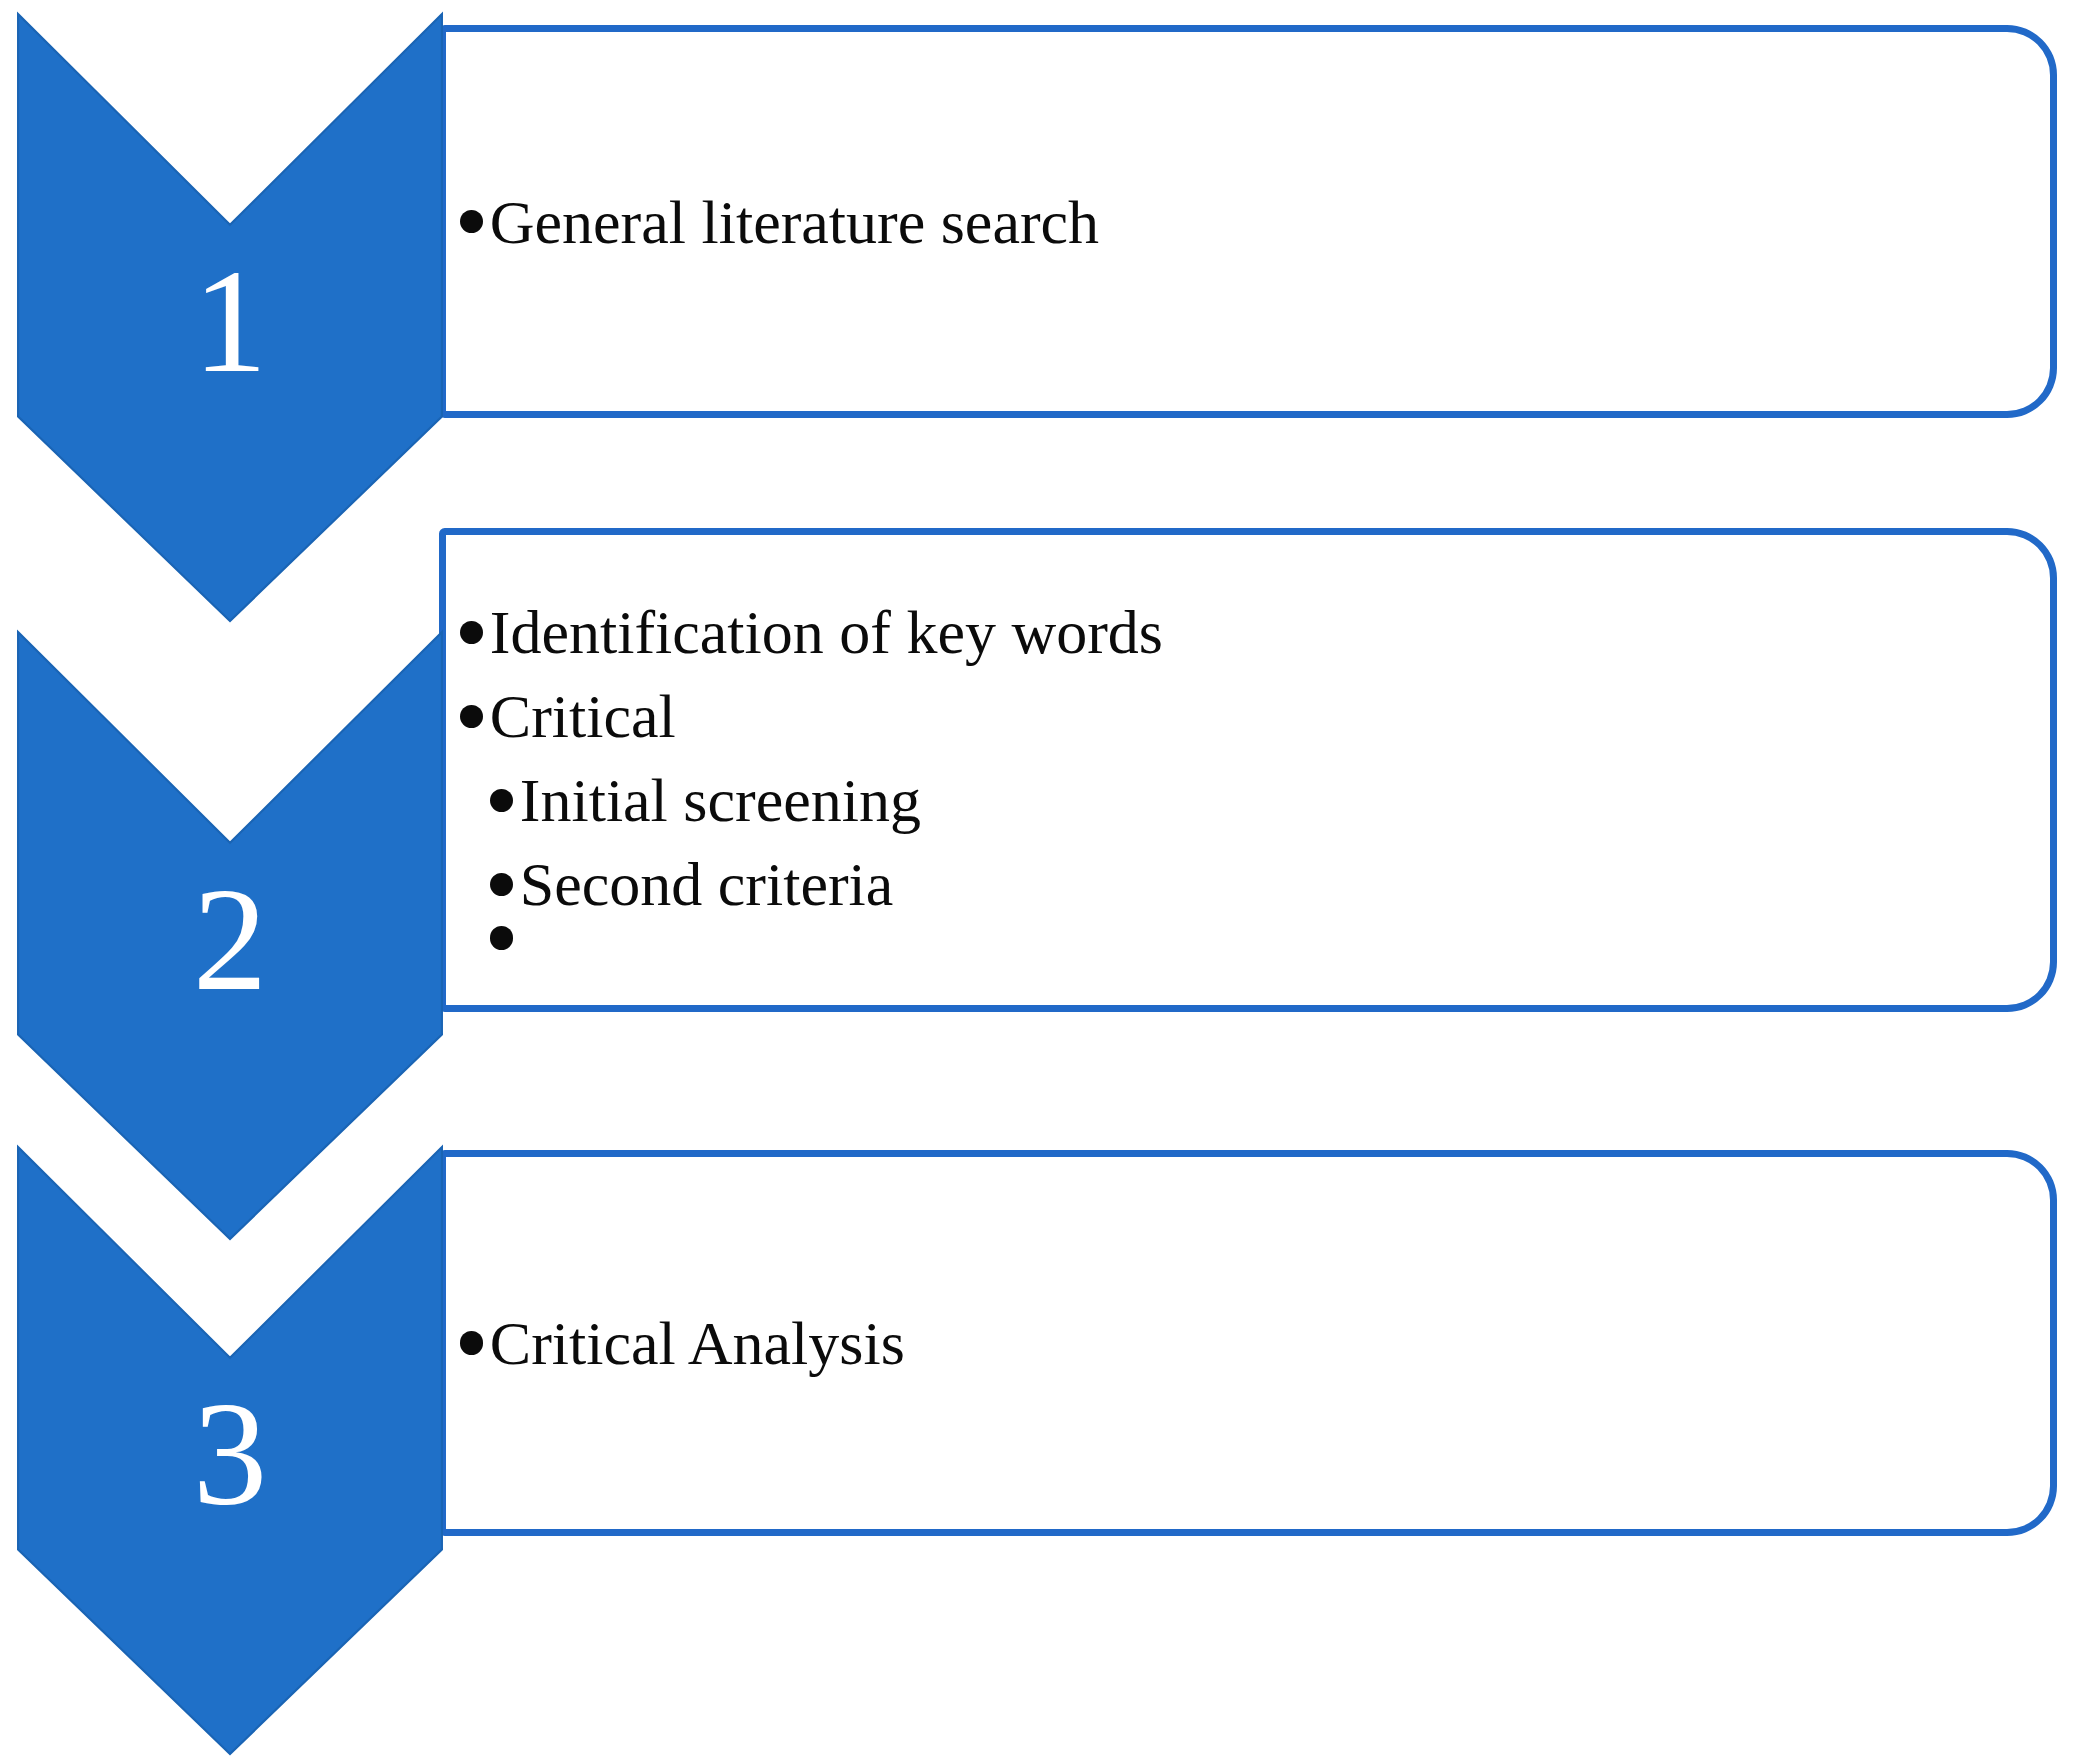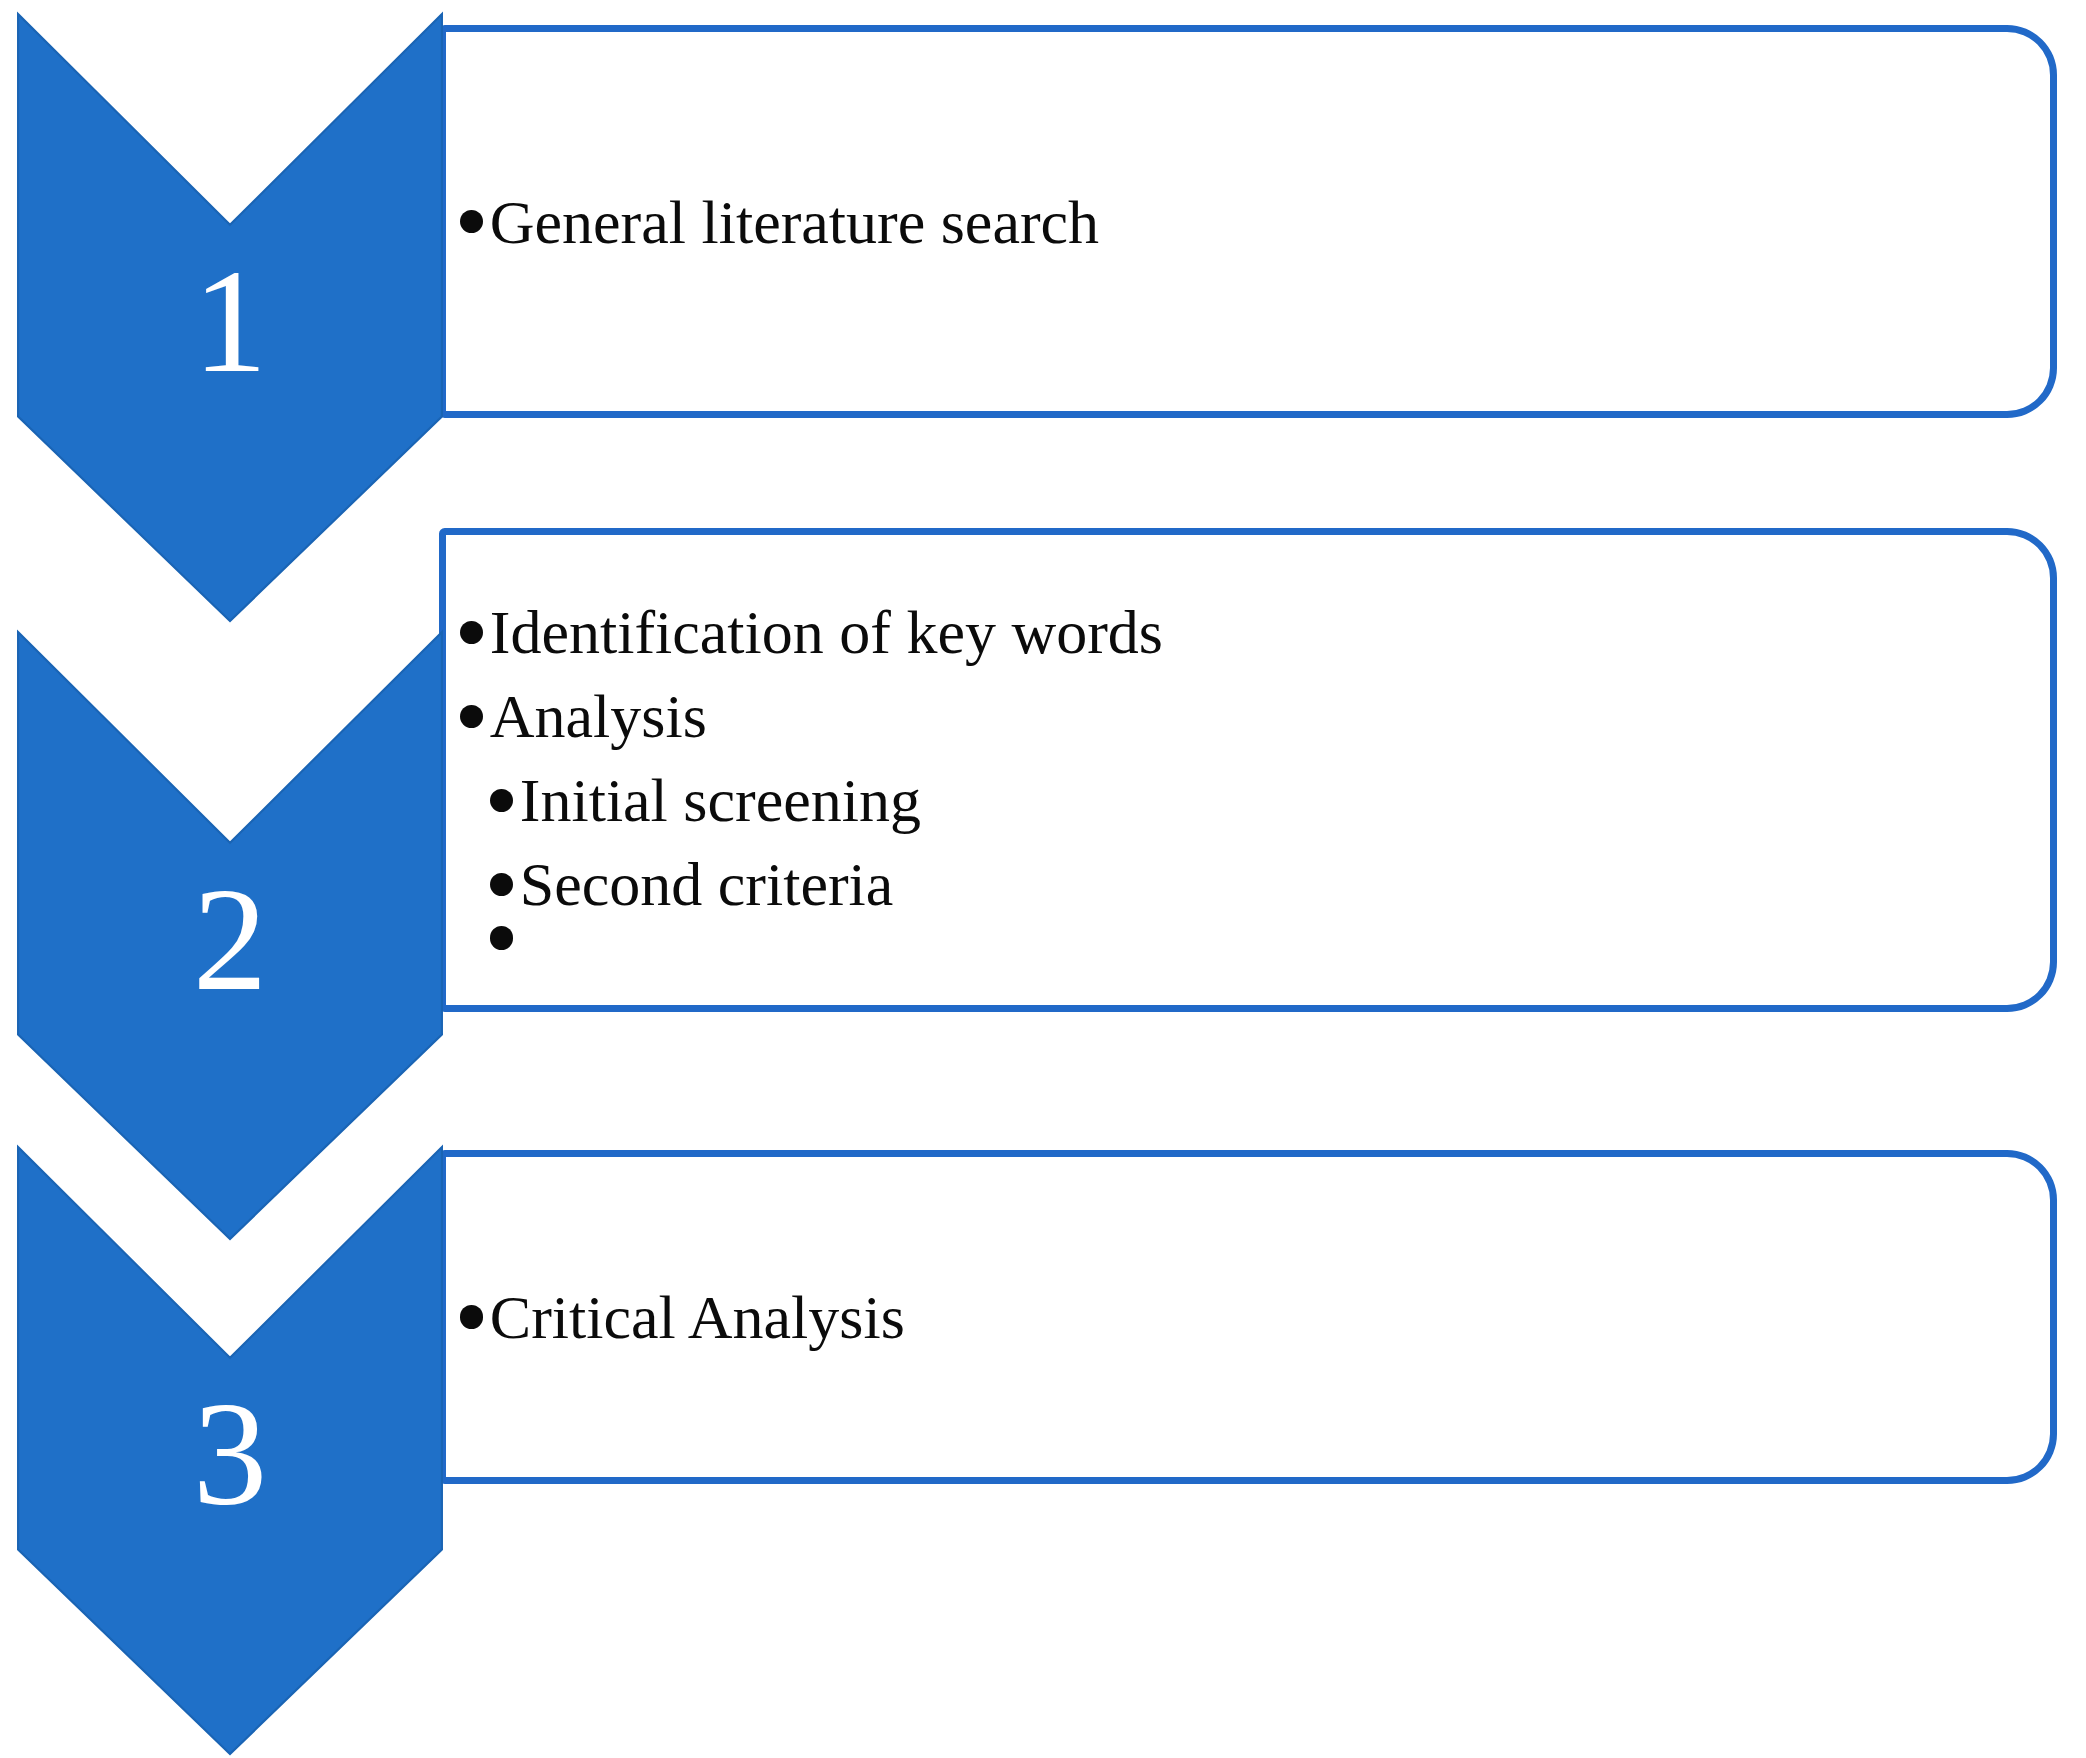--- a/index.html
+++ b/index.html
@@ -18,21 +18,21 @@
     left: 439px;
     width: 1618px;
     box-sizing: border-box;
     background: #ffffff;
     border: 7px solid #2169C8;
     border-radius: 5.7px 50px 50px 5.7px;
     z-index: 1;
   }
   .box-1 { top: 25px;   height: 393px; }
   .box-2 { top: 528px;  height: 484px; }
-  .box-3 { top: 1150px; height: 334px; }
+  .box-3 { top: 1150px; height: 386px; }
 
   .box-content {
     height: 100%;
     display: flex;
     flex-direction: column;
     justify-content: center;
     padding-left: 14px;
     box-sizing: border-box;
   }
   .li-row {
@@ -88,21 +88,21 @@
   </div>
 
   <div class="step-box box-2">
     <div class="box-content">
       <div class="li-row level-1">
         <span class="dot"></span>
         <span>Identification of key words</span>
       </div>
       <div class="li-row level-1">
         <span class="dot"></span>
-        <span>Analysis</span>
+        <span>Critical</span>
       </div>
       <div class="li-row level-2">
         <span class="dot"></span>
         <span>Initial screening</span>
       </div>
       <div class="li-row level-2">
         <span class="dot"></span>
         <span>Second criteria</span>
       </div>
       <div class="li-row level-2">

